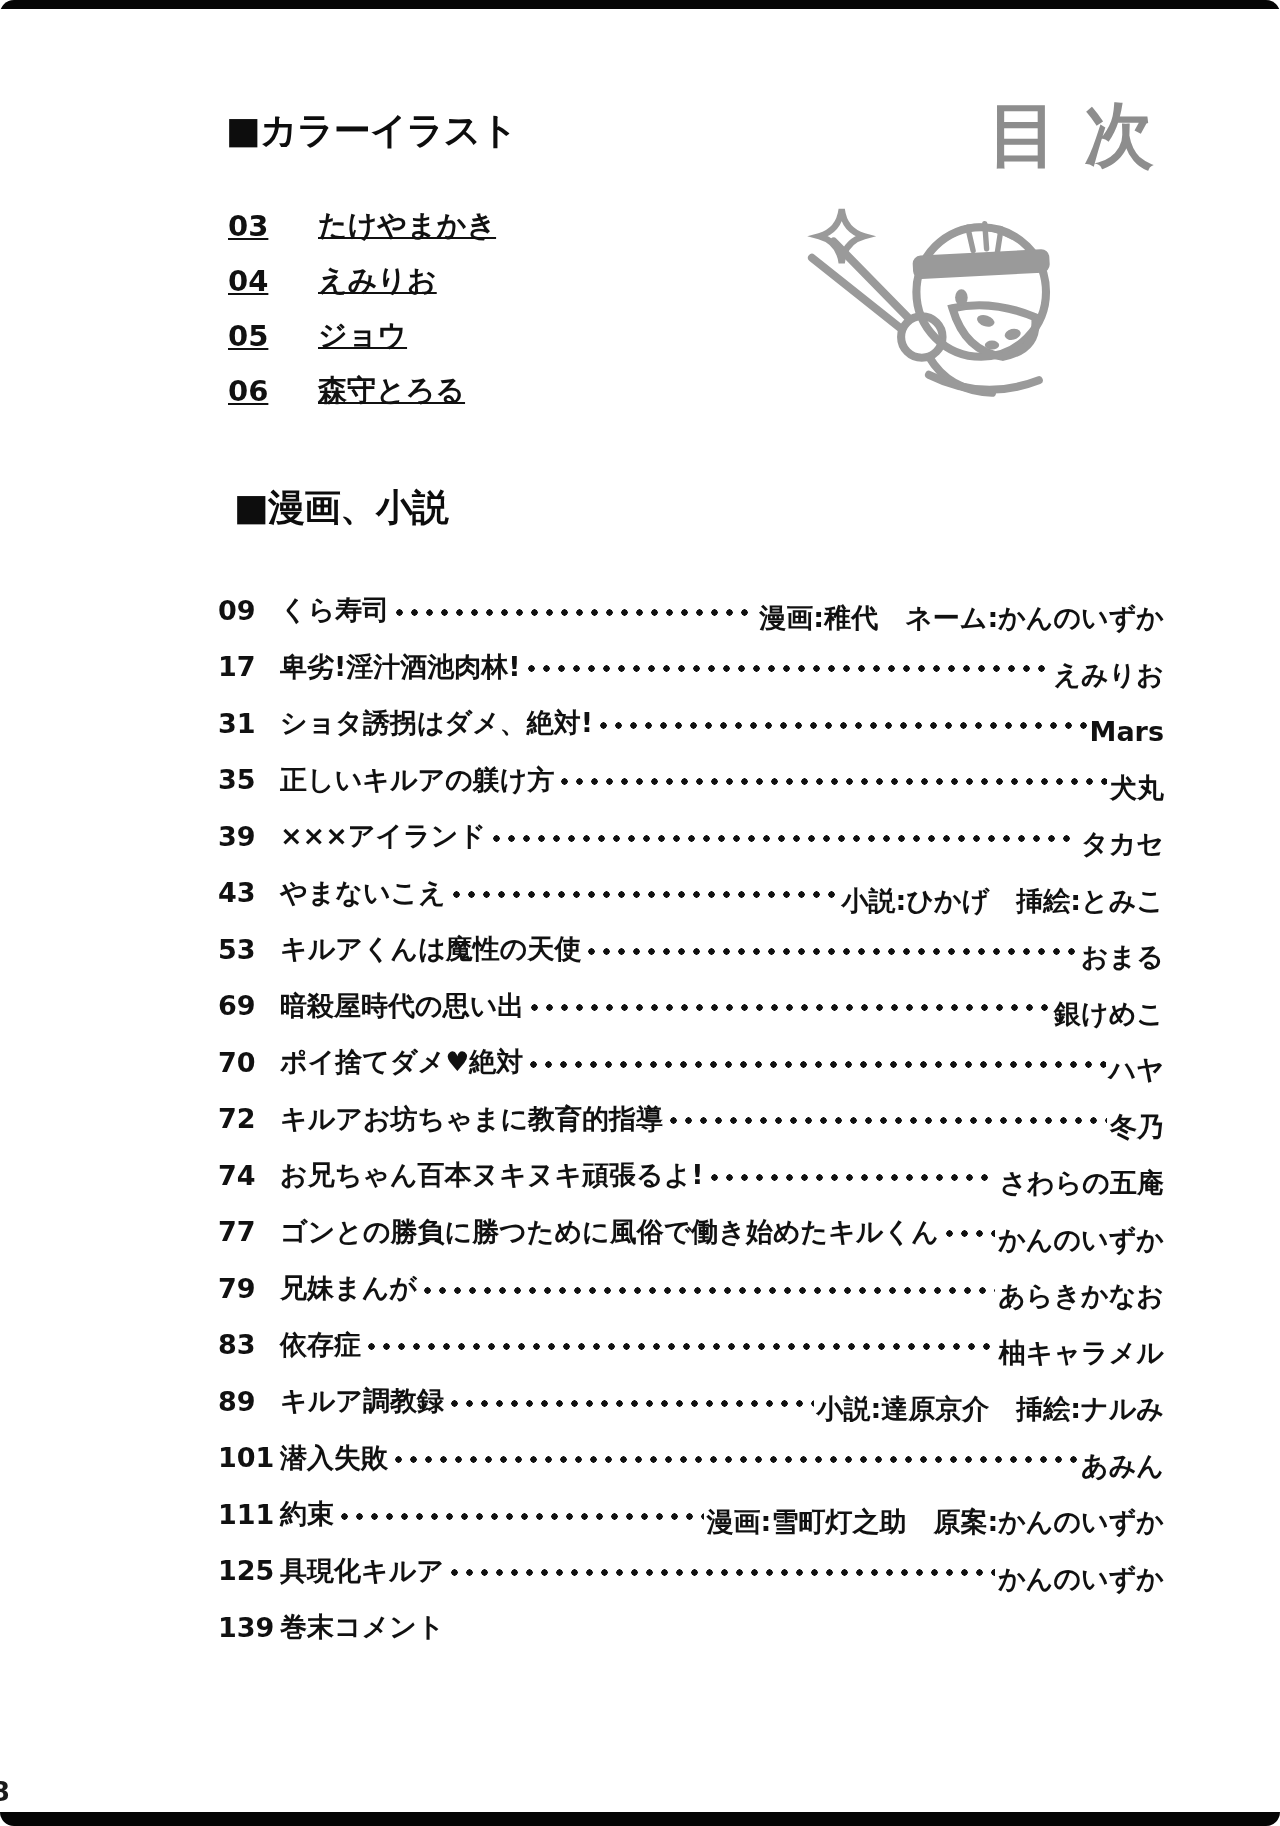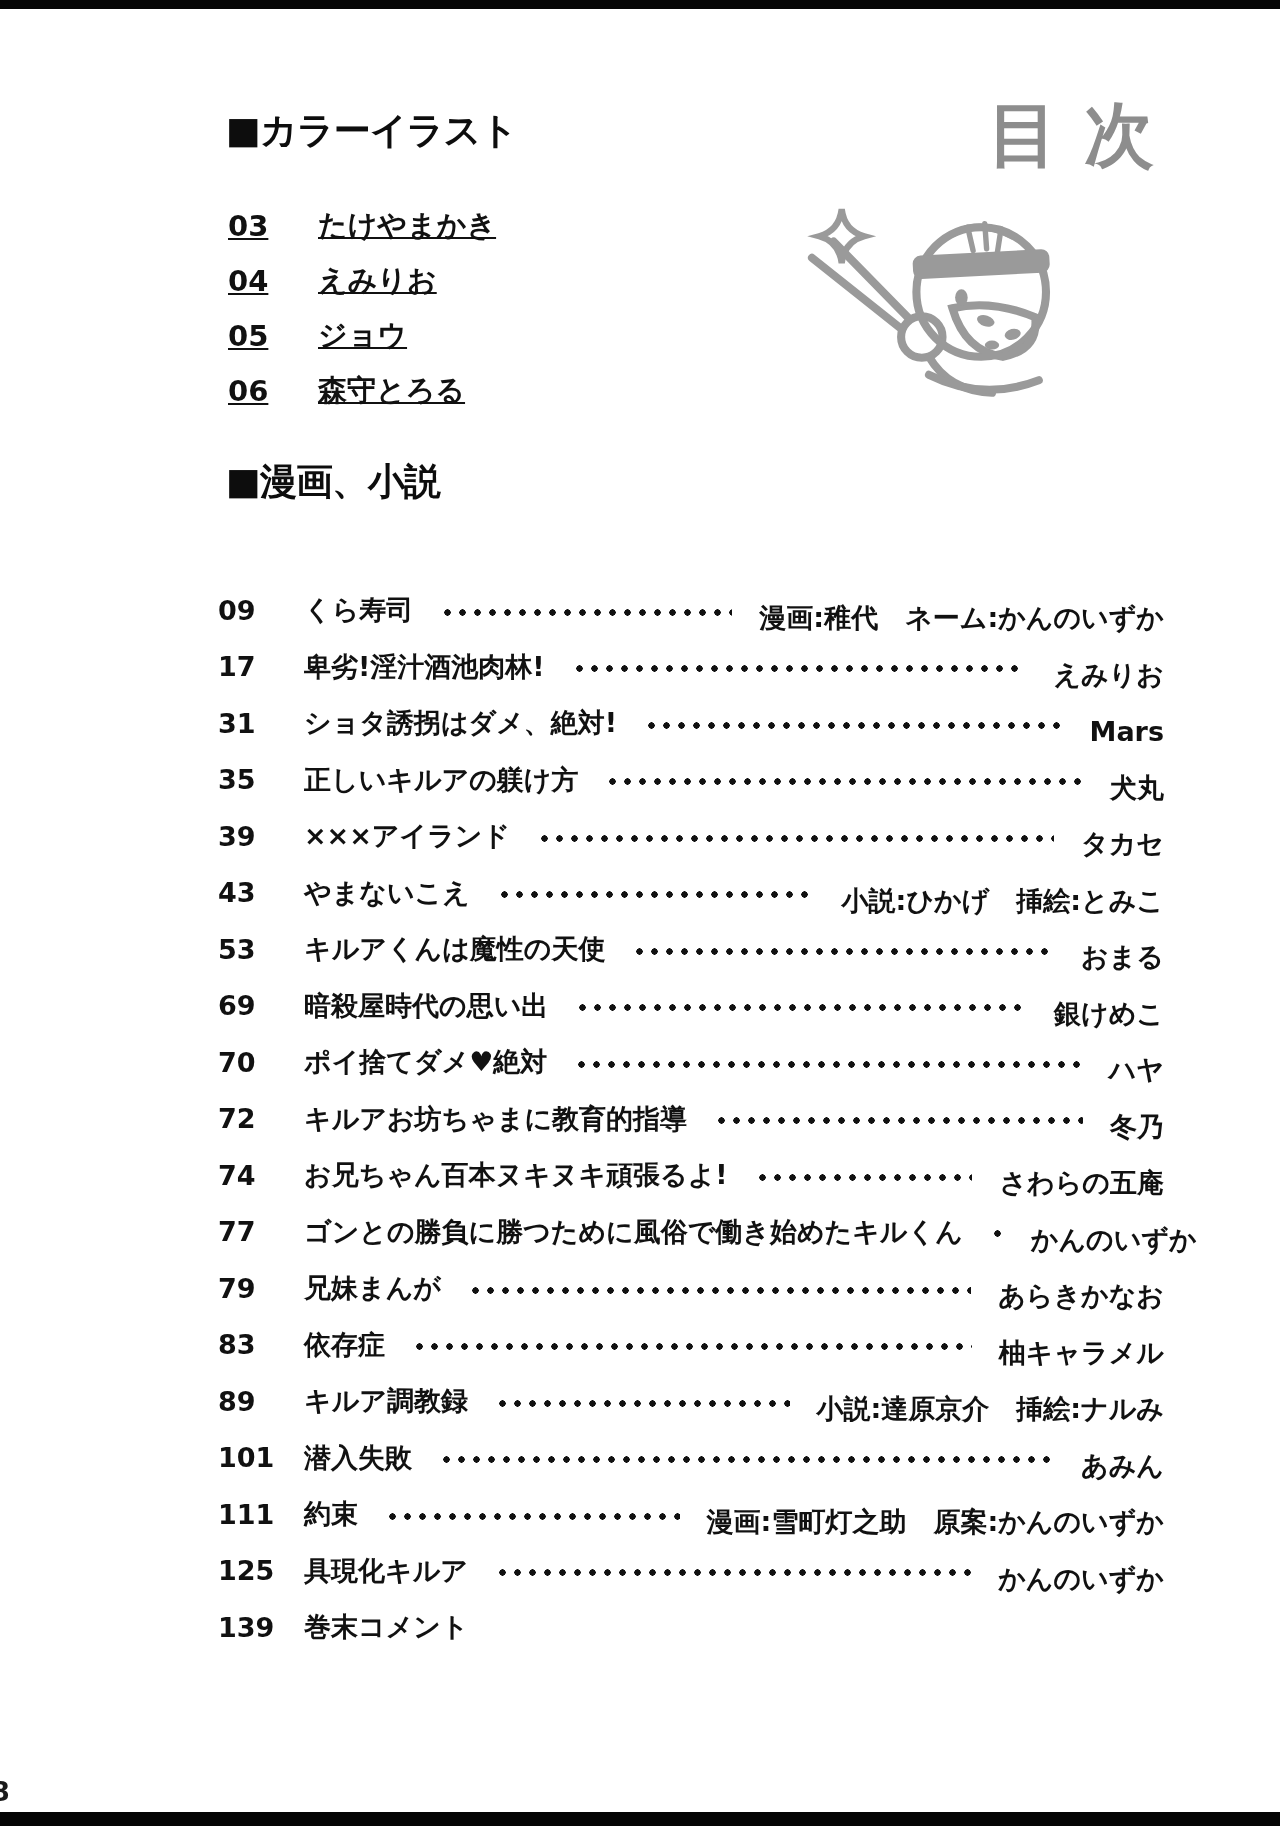--- a/index.html
+++ b/index.html
@@ -1,44 +1,44 @@
 <!DOCTYPE html>
 <html><head>
 <meta charset="utf-8">
 <style>
   html,body{margin:0;padding:0;background:#ffffff;}
   .page{
     position:relative;width:1280px;height:1826px;background:#fff;
     font-family:"DejaVu Sans","Liberation Sans",sans-serif;
-    color:#111;overflow:hidden;
+    color:#111;overflow:hidden;border-radius:14px;
   }
   .bar{position:absolute;left:0;width:1280px;background:#050505;}
   .bar.top{top:0;height:9px;}
   .bar.bottom{bottom:0;height:14px;}
 
   .heading{
     position:absolute;left:226px;font-size:37px;font-weight:bold;
     letter-spacing:-1px;white-space:nowrap;color:#0d0d0d;
   }
   .h1{top:106px;}
-  .h2{top:457px;}
+  .h2{top:483px;margin-left:8px;}
 
   .toc-title{
     position:absolute;left:988px;top:100px;font-size:70px;line-height:1;
     font-weight:bold;color:#8d8d8d;letter-spacing:26px;white-space:nowrap;text-align:center;
   }
 
   .mascot{position:absolute;left:768px;top:166px;width:286px;height:234px;}
 
   .illust-list{position:absolute;left:228px;top:198px;}
   .illust-row{display:flex;align-items:center;height:55px;font-weight:bold;font-size:29px;white-space:nowrap;text-decoration:underline;}
   .illust-row .num{flex:0 0 90px;}
 
   .toc-list{position:absolute;left:218px;top:582px;width:946px;}
-  .toc-row{display:flex;align-items:center;height:56.5px;font-weight:bold;font-size:27px;white-space:nowrap;gap:24px;}
+  .toc-row{display:flex;align-items:center;height:56.5px;font-weight:bold;font-size:27px;white-space:nowrap;}
   .toc-row .num{flex:0 0 62px;}
   .toc-row .title{flex:0 0 auto;}
   .toc-row .leader{
     flex:1 1 auto;min-width:14px;height:7px;margin:4px 3px 0 3px;align-self:center;
     background-image:radial-gradient(circle, #111 3px, transparent 3.4px);
     background-size:15px 7px;background-repeat:repeat-x;background-position:left center;
   }
   .toc-row .credit{flex:0 0 auto;margin-top:16px;}
 
   .corner-num{

